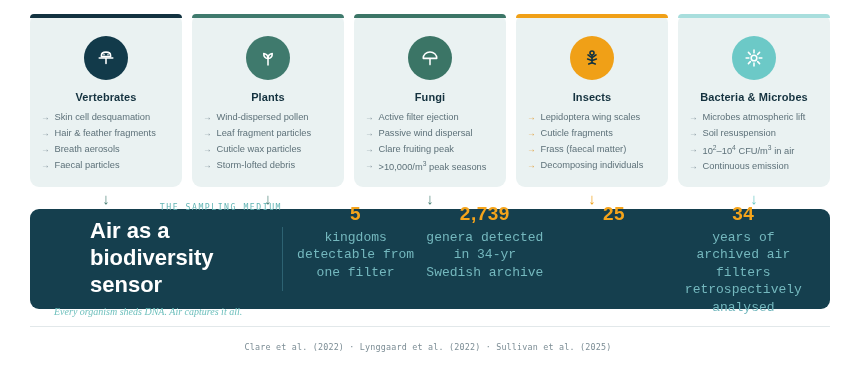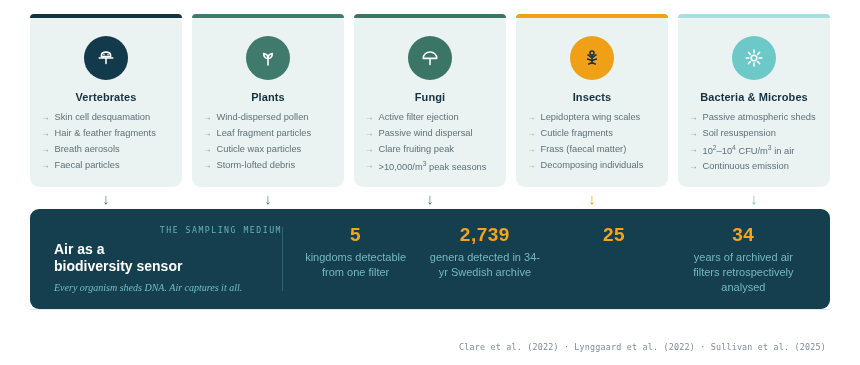--- a/index.html
+++ b/index.html
@@ -117,24 +117,25 @@
   .banner-eyebrow {
     font-family: "DejaVu Sans Mono", monospace;
     font-size: 8.2px;
     letter-spacing: 1.5px;
     color: #63b5b5;
     text-transform: uppercase;
     text-align: right;
   }
   .banner-title {
     margin-top: 6px;
-    font-size: 14px;
+    font-size: 22px;
     font-weight: bold;
     color: #ffffff;
     line-height: 1.22;
+    margin-left: 36px;
   }
   .banner-sub {
     margin-top: 7px;
     font-family: "Liberation Serif", serif;
     font-style: italic;
     font-size: 10px;
     color: #6fc0bd;
   }
   .banner-divider {
     width: 1px;
@@ -155,30 +156,32 @@
     text-align: center;
   }
   .stat-value {
     font-size: 19px;
     font-weight: bold;
     color: #f5a41b;
     letter-spacing: 0.5px;
   }
   .stat-label {
     margin-top: 4px;
-    font-size: 11px;
+    font-size: 13px;
     color: #74b8be;
     line-height: 1.35;
+    font-family: Liberation Mono, monospace;
   }
 
   
   .footer {
+    margin-top: 17px;
     border-top: 1px solid #e2e8ea;
-    padding-top: 26px;
-    text-align: right;
+    padding-top: 9px;
+    text-align: center;
     padding-right: 4px;
   }
   .footer-text {
     font-family: "DejaVu Sans Mono", monospace;
     font-size: 8.4px;
     color: #7c8d95;
     letter-spacing: 0.2px;
   }
   sup { font-size: 0.72em; }
 </style>
@@ -312,21 +315,21 @@
         <div class="icon-circle" style="background: rgb(108, 201, 199);">
           <svg width="22" height="22" viewBox="0 0 24 24">
             <circle cx="12" cy="12" r="3.1" fill="none" stroke="#ffffff" stroke-width="1.7" stroke-linecap="round" stroke-linejoin="round"></circle>
             <path d="M12 3.4v3M12 17.6v3M3.4 12h3M17.6 12h3M5.9 5.9l2.1 2.1M16 16l2.1 2.1M18.1 5.9 16 8M8 16l-2.1 2.1" fill="none" stroke="#ffffff" stroke-width="1.7" stroke-linecap="round" stroke-linejoin="round"></path>
           </svg>
         </div>
         <div class="card-title">Bacteria &amp; Microbes</div>
         <div class="card-list">
           <div class="card-li">
             <span class="li-arrow" style="color: rgb(138, 154, 162);">→</span>
-            <span>Passive atmospheric sheds</span>
+            <span>Microbes atmospheric lift</span>
           </div>
           <div class="card-li">
             <span class="li-arrow" style="color: rgb(138, 154, 162);">→</span>
             <span>Soil resuspension</span>
           </div>
           <div class="card-li">
             <span class="li-arrow" style="color: rgb(138, 154, 162);">→</span>
             <span>10<sup>2</sup>–10<sup>4</sup> CFU/m<sup>3</sup> in air</span>
           </div>
           <div class="card-li">

